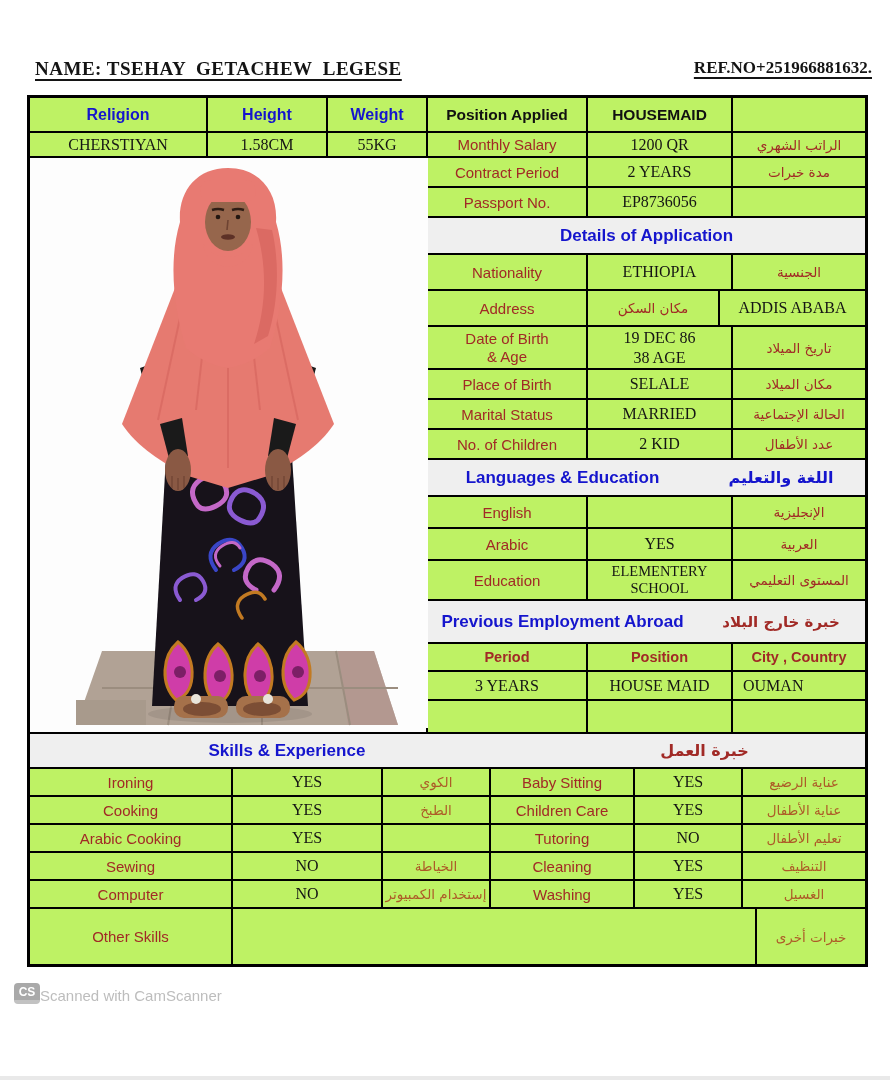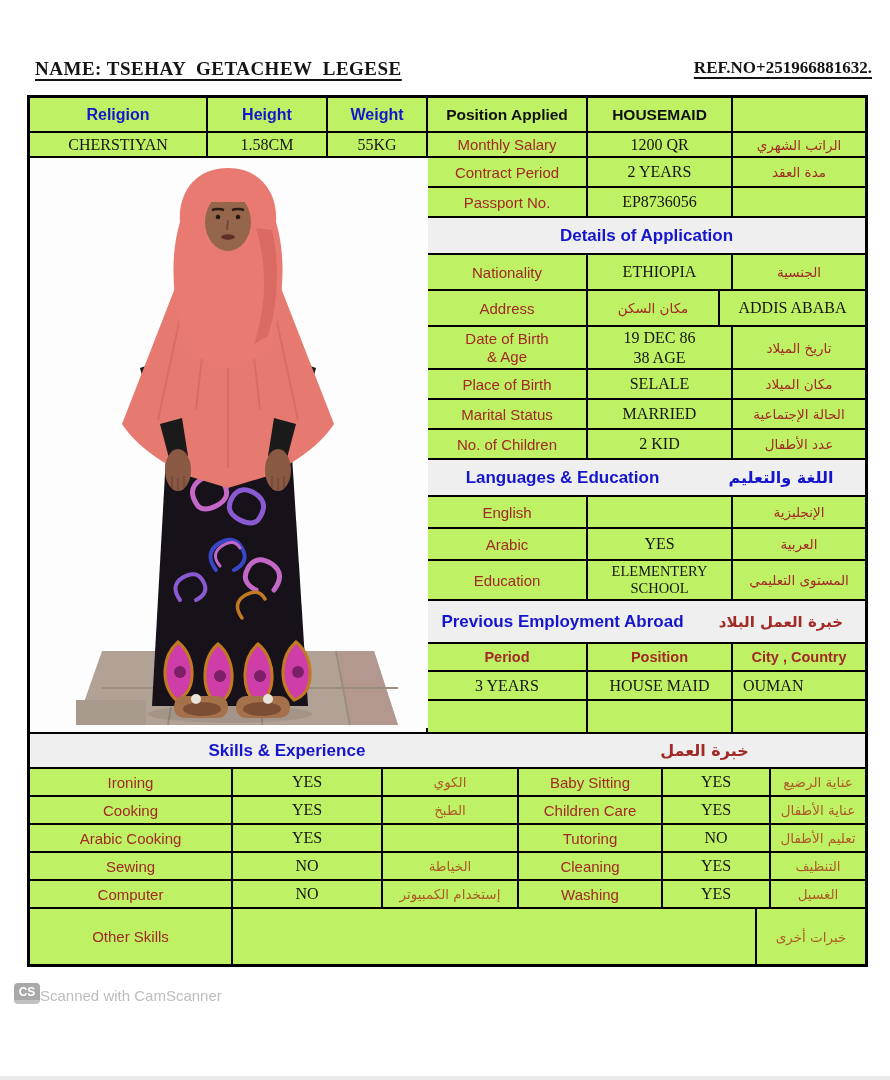--- a/index.html
+++ b/index.html
@@ -29,21 +29,21 @@
   .cell { display:flex; align-items:center; justify-content:center;
     text-align:center; border-right:2px solid #000; overflow:hidden; }
   .cell:last-child { border-right:none; }
   .prewrap { white-space:pre-line; line-height:1.2; }
   
   .c1 { width:178px; } .c2 { width:120px; } .c3 { width:100px; }
   .c4 { width:160px; } .c5 { width:145px; } .c6 { flex:1; }
   
   .r1 { width:160px; } .r2 { width:145px; } .r3 { flex:1; }
   
-  .s1 { width:203px; } .s2 { width:150px; } .s3 { width:136px; }
+  .s1 { width:203px; } .s2 { width:150px; } .s3 { width:108px; }
   .s4 { width:144px; } .s5 { width:108px; } .s6 { flex:1; }
   
   .hdr-blue { color:#1515cd; font-weight:bold; font-size:16px; }
   .hdr-black { color:#111; font-weight:bold; font-size:15.5px; }
   .lbl-red { color:#a12a26; font-size:15px; }
   .lbl-red.b { font-weight:bold; font-size:14.5px; }
   .val { font-family:"Liberation Serif", serif; font-size:16px; color:#141414; }
   .ar { font-family:"DejaVu Sans", sans-serif; font-size:13.5px; color:#a12a26; direction:rtl; }
   .ar.rust { color:#ad5b28; }
   .section-row { background:#efefef; }
@@ -183,21 +183,21 @@
 
           <path d="M226,70 C238,110 236,150 224,186 L238,178 C248,146 250,106 242,72 Z" fill="#db6a63"></path>
         </svg>
       </div>
 
       <div class="right-pane">
 
         <div class="trow h30">
           <div class="cell r1 lbl-red">Contract Period</div>
           <div class="cell r2 val">2 YEARS</div>
-          <div class="cell r3 ar">مدة العقد</div>
+          <div class="cell r3 ar">مدة خبرات</div>
         </div>
         <div class="trow h30">
           <div class="cell r1 lbl-red">Passport No.</div>
           <div class="cell r2 val">EP8736056</div>
           <div class="cell r3 ar"></div>
         </div>
 
         <div class="trow h37 section-row">
           <div class="cell c6 section-title" style="border-right:none;">Details of  Application</div>
         </div>
@@ -257,21 +257,21 @@
         <div class="trow h40">
           <div class="cell r1 lbl-red">Education</div>
           <div class="cell r2 val" style="font-size:14.5px; line-height:1.15;">ELEMENTERY SCHOOL</div>
           <div class="cell r3 ar">المستوى التعليمي</div>
         </div>
 
         <div class="trow h43 section-row">
           <div class="cell c6" style="border-right:none;">
             <div class="sec-split">
               <span class="en section-title">Previous Employment Abroad</span>
-              <span class="arr ar" style="font-size:15px; font-weight:bold;">خبرة العمل البلاد</span>
+              <span class="arr ar" style="font-size:15px; font-weight:bold;">خبرة خارج البلاد</span>
             </div>
           </div>
         </div>
 
         <div class="trow h28">
           <div class="cell r1 lbl-red b">Period</div>
           <div class="cell r2 lbl-red b">Position</div>
           <div class="cell r3 lbl-red b">City ,  Country</div>
         </div>
         <div class="trow h29">

